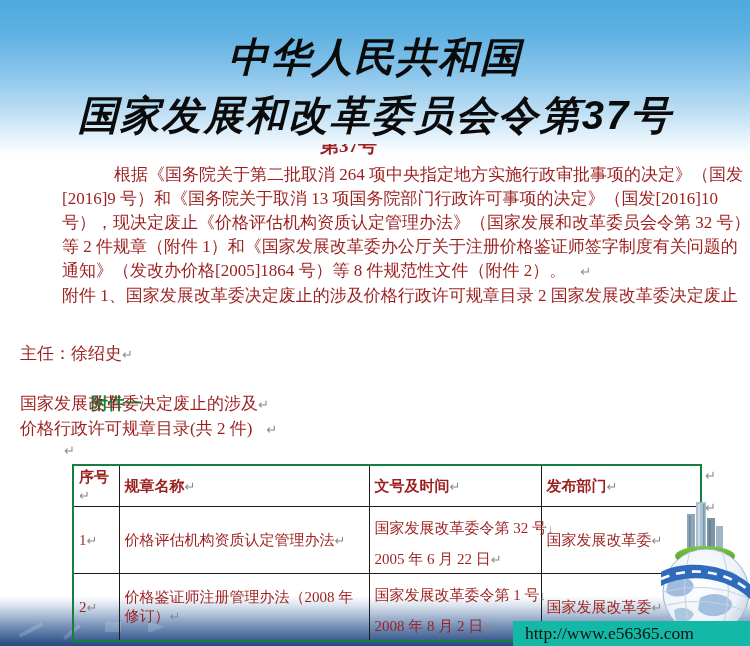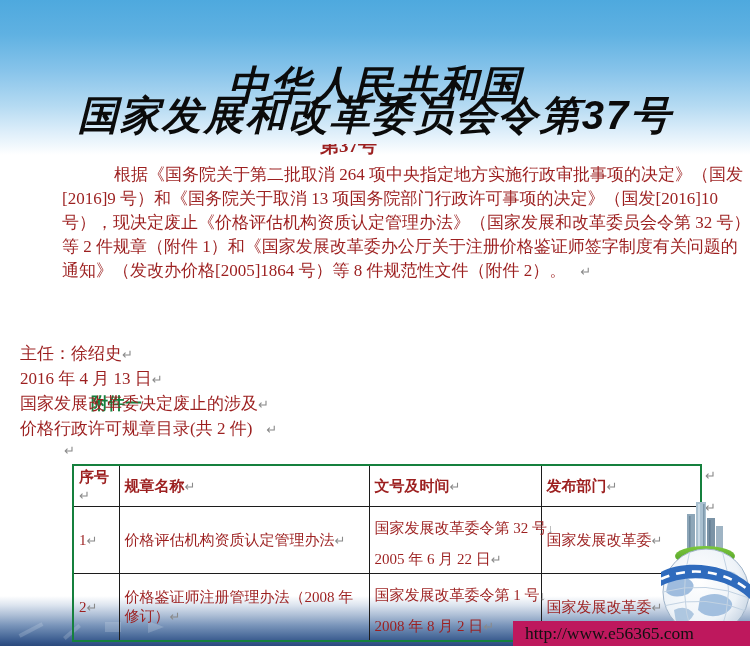--- a/index.html
+++ b/index.html
@@ -21,21 +21,21 @@
   .wm-pencil{left:18px;bottom:14px;width:26px;height:4px;background:#dfe8f2;transform:rotate(-28deg);}
   .wm-slash{left:62px;bottom:12px;width:20px;height:4px;background:#dfe8f2;transform:rotate(-40deg);}
   .wm-square{left:105px;bottom:14px;width:16px;height:10px;background:#dfe8f2;}
   .wm-arrow{left:148px;bottom:13px;width:0;height:0;border-top:6px solid transparent;border-bottom:6px solid transparent;border-left:16px solid #dfe8f2;}
   
   .title{
     position:absolute;left:0;width:750px;text-align:center;
     color:#0b0b0b;font-weight:bold;font-style:italic;
     font-size:40px;letter-spacing:2px;white-space:nowrap;
   }
-  .title1{top:30px;margin-top:28px;}
+  .title1{top:30px;}
   .title2{top:88px;}
   
   .clipped-heading{
     position:absolute;top:144px;left:320px;width:120px;height:15px;
     overflow:hidden;text-align:left;
   }
   .clipped-heading .inner{
     display:block;margin-top:-11px;font-size:19px;font-weight:bold;
     color:#9c1f1f;font-family:"Liberation Serif",serif;
   }
@@ -80,21 +80,21 @@
   .row2{height:56px;}
   .doc-cell div{line-height:22px;white-space:nowrap;margin-top:8px;}
   .outside-mark{position:absolute;left:705px;}
   .om-header{top:468px;}
   .om-row1{top:500px;}
   .om-row2{top:556px;}
   
   .globe{position:absolute;right:-3px;top:494px;width:93px;height:144px;z-index:3;}
   
   .url-box{
-    position:absolute;right:0;bottom:0;width:237px;height:25px;background:#be185d;
+    position:absolute;right:0;bottom:0;width:237px;height:25px;background:#14b8a6;
     z-index:4;display:flex;align-items:center;
   }
   .url-box span{
     font-family:"Liberation Serif",serif;font-size:17.5px;color:#111;padding-left:12px;
   }
 </style>
 </head>
 <body>
 
 <div class="slide">
@@ -114,24 +114,24 @@
   <div class="clipped-heading">
     <span class="inner">第37号</span>
   </div>
 
   <div class="doc-body">
     <div class="doc-line indent"><span>根据《国务院关于第二批取消 264 项中央指定地方实施行政审批事项的决定》（国发</span></div>
     <div class="doc-line"><span>[2016]9 号）和《国务院关于取消 13 项国务院部门行政许可事项的决定》（国发[2016]10</span></div>
     <div class="doc-line"><span>号），现决定废止《价格评估机构资质认定管理办法》（国家发展和改革委员会令第 32 号）</span></div>
     <div class="doc-line"><span>等 2 件规章（附件 1）和《国家发展改革委办公厅关于注册价格鉴证师签字制度有关问题的</span></div>
     <div class="doc-line"><span>通知》（发改办价格[2005]1864 号）等 8 件规范性文件（附件 2）。</span><span class="mark gap">↵</span></div>
+    <div class="doc-line"><span>附件 1、国家发展改革委决定废止的涉及价格行政许可规章目录 2 国家发展改革委决定废止</span></div>
   </div>
 
   <div class="center-line sig-line"><span>主任：徐绍史</span><span class="mark">↵</span></div>
-  <div class="center-line date-line"><span>2016 年 4 月 13 日</span><span class="mark">↵</span></div>
 
   <div class="attach-label">附件一</div>
   <div class="center-line attach-title1"><span>国家发展改革委决定废止的涉及</span><span class="mark">↵</span></div>
   <div class="center-line attach-title2"><span>价格行政许可规章目录(共 2 件)</span><span class="mark gap">↵</span></div>
 
   <span class="mark lone-mark">↵</span>
 
   <table class="doc-table">
     <colgroup>
       <col class="col-no">

